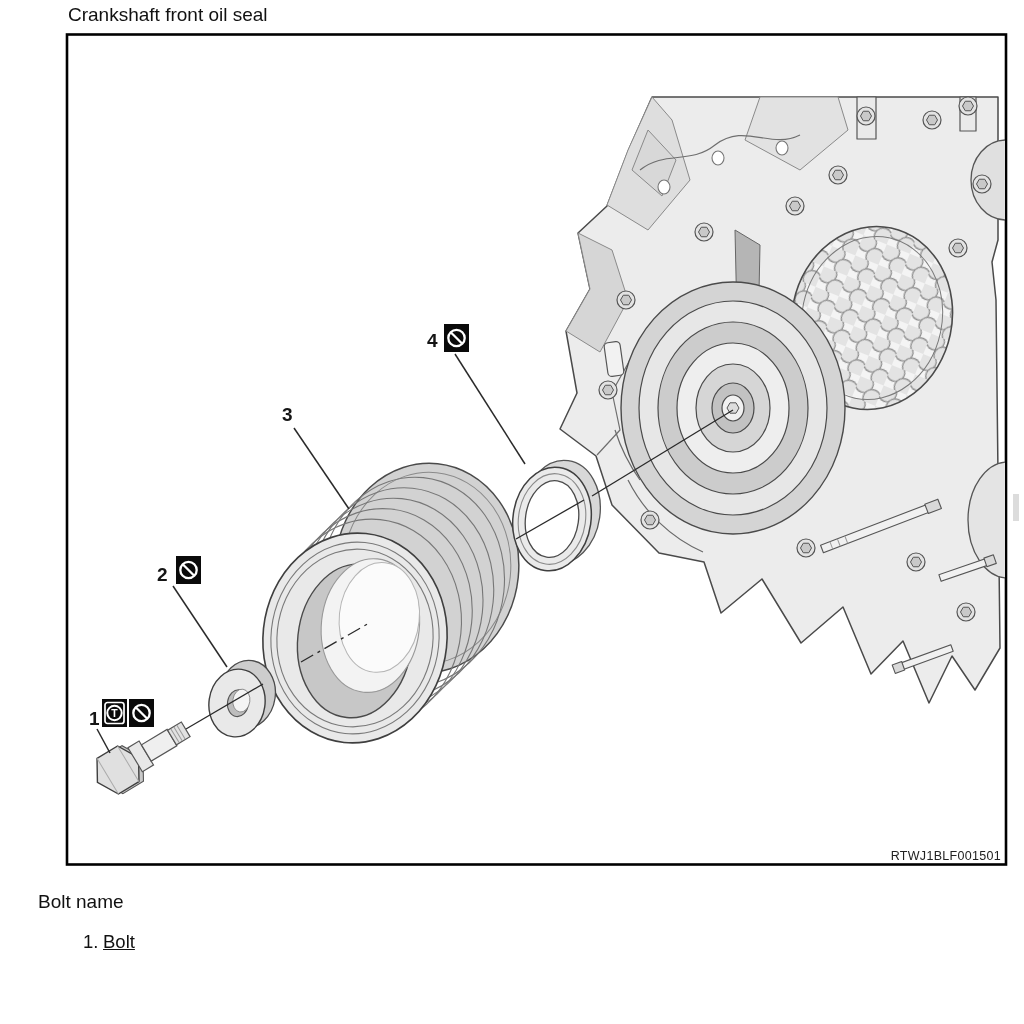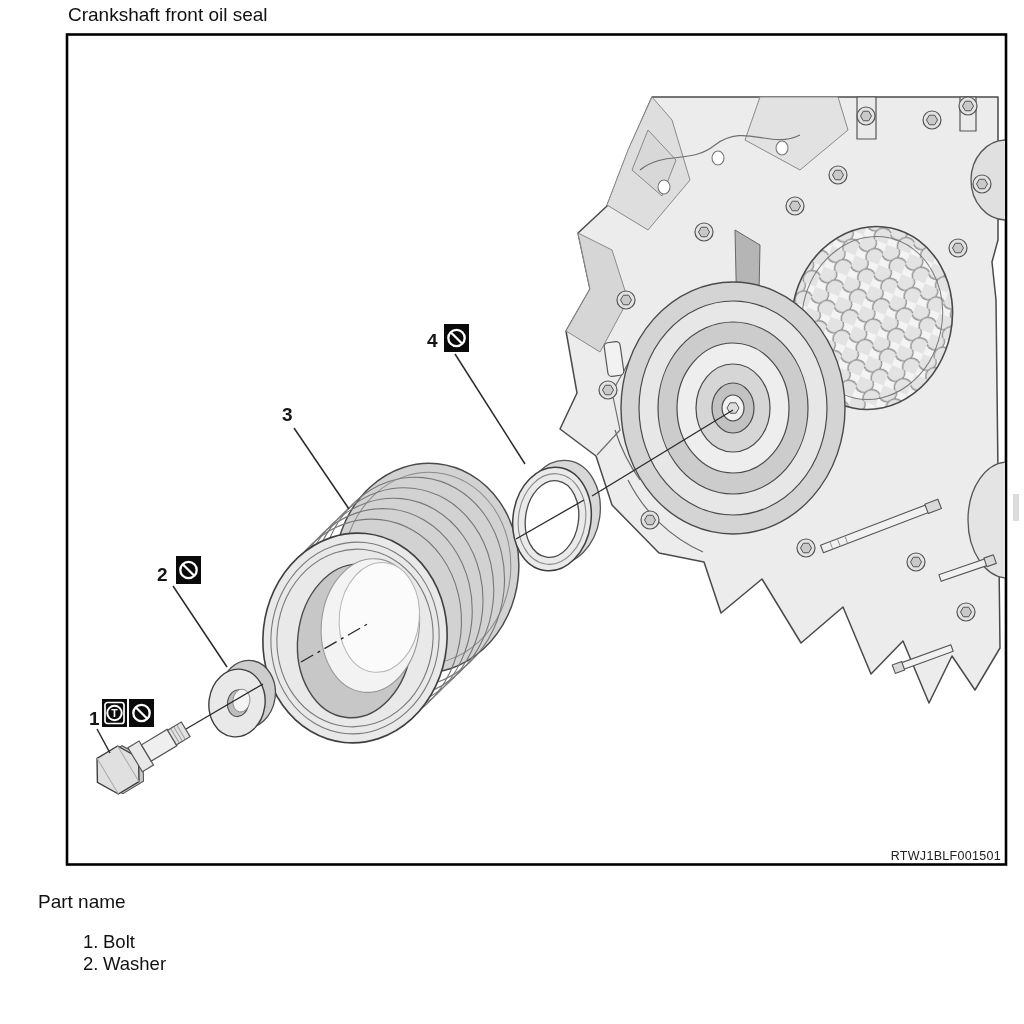--- a/index.html
+++ b/index.html
@@ -1,21 +1,21 @@
 <!DOCTYPE html>
 <html><head>
 <meta charset="utf-8">
 <style>
   html,body{margin:0;padding:0;background:#ffffff;}
   body{position:relative;width:1024px;height:1024px;overflow:hidden;
        font-family:"Liberation Sans", sans-serif;color:#111;}
   .page-title{position:absolute;left:68px;top:4px;font-size:19px;color:#111;}
   .figure-svg{position:absolute;left:0;top:0;}
   .part-name-heading{position:absolute;left:38px;top:891px;font-size:19px;}
-  .parts-list{position:absolute;left:83px;top:931px;font-size:18.5px;line-height:21.8px;}
+  .parts-list{position:absolute;left:83px;top:931px;font-size:18.5px;line-height:21.8px;text-decoration:underline;}
   .part-row{white-space:nowrap;}
   .part-num{display:inline-block;min-width:20px;}
   .edge-mark{position:absolute;left:1013px;top:494px;width:6px;height:27px;background:#dcdcdc;}
   svg text{font-family:"Liberation Sans", sans-serif;}
 </style>
 </head>
 <body>
 
 <div class="page-title">Crankshaft front oil seal</div>
 
@@ -195,24 +195,21 @@
     <g transform="translate(444,324)">
       <rect width="25" height="28" fill="#0a0a0a"></rect>
       <circle cx="12.5" cy="14" r="8.2" fill="none" stroke="#fff" stroke-width="2.3"></circle>
       <line x1="6.7" y1="8.2" x2="18.3" y2="19.8" stroke="#fff" stroke-width="2.3"></line>
     </g>
   </g>
 
   <text x="1001" y="860" font-size="12.5" fill="#222" text-anchor="end" letter-spacing="0.3">RTWJ1BLF001501</text>
 </svg>
 
-<div class="part-name-heading">Part name</div>
+<div class="part-name-heading">Bolt name</div>
 
 <div class="parts-list">
   <div class="part-row">
     <span class="part-num">1.</span><span>Bolt</span>
   </div>
-  <div class="part-row">
-    <span class="part-num">2.</span><span>Washer</span>
-  </div>
 </div>
 
 <div class="edge-mark"></div>
 
 </body></html>

